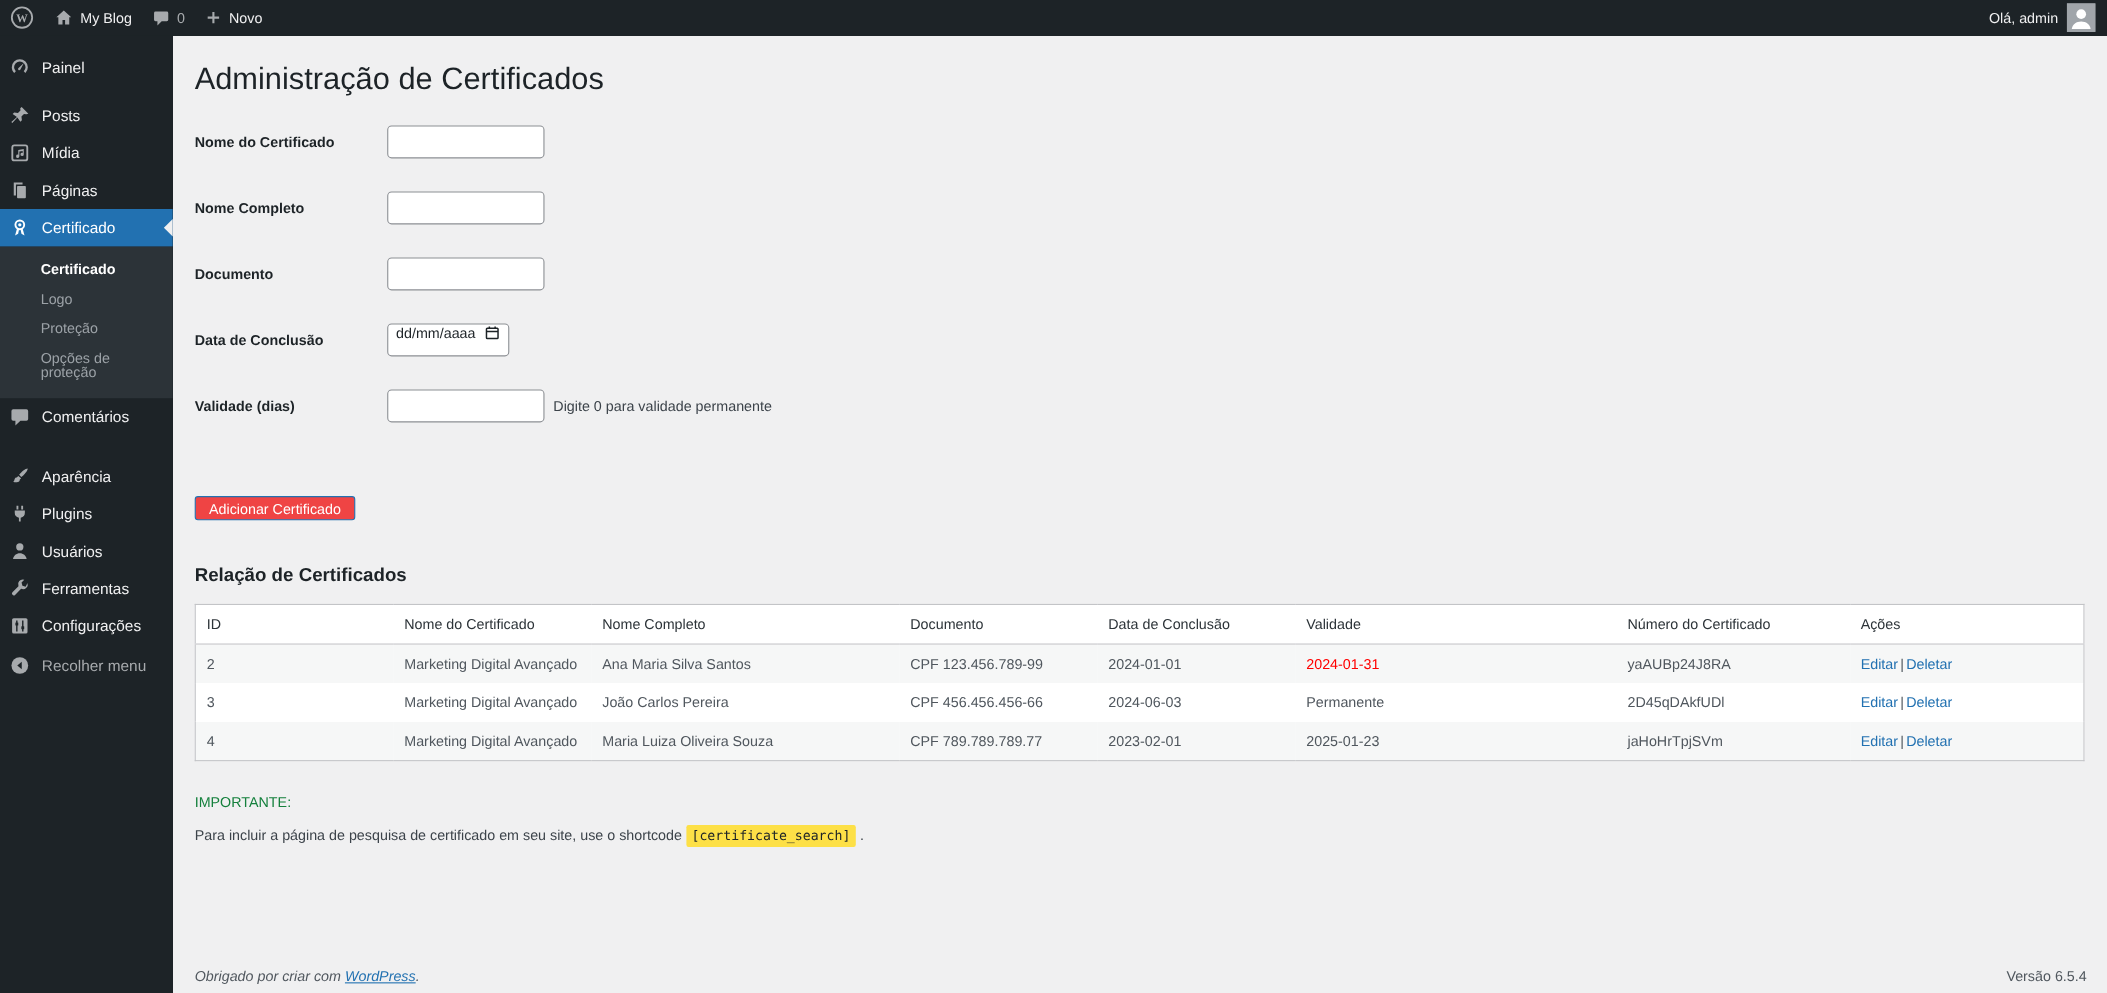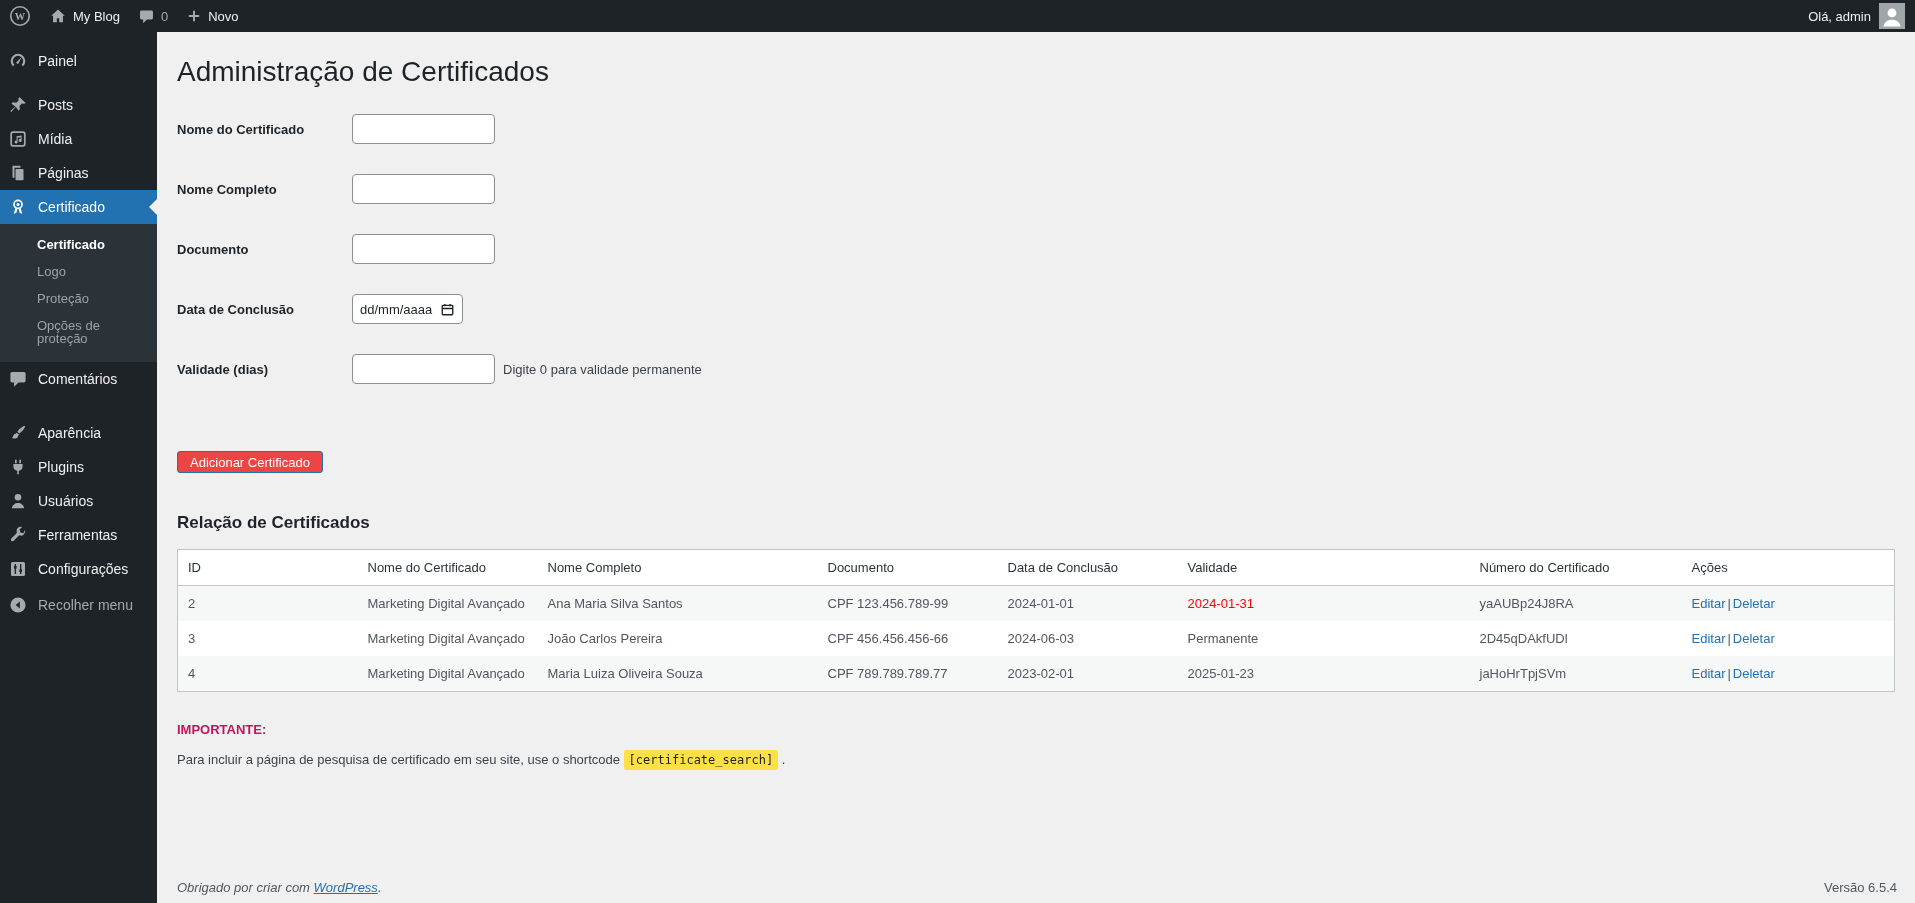--- a/index.html
+++ b/index.html
@@ -51,21 +51,21 @@
   h1{font-size:28px;font-weight:400;color:#1d2327;margin:12px 0 0;line-height:1.3;}
   #cert-form{margin-top:24px;}
   .form-row{display:flex;align-items:center;height:30px;margin-bottom:30px;}
   .form-label{width:175px;font-weight:bold;color:#1d2327;flex:0 0 175px;}
   .text-input{
     width:143px;height:30px;box-sizing:border-box;border:1px solid #8c8f94;border-radius:4px;
     background:#fff;padding:0 8px;font:inherit;color:#2c3338;
   }
   .date-input{
     width:111px;height:30px;box-sizing:border-box;border:1px solid #8c8f94;border-radius:4px;
-    background:#fff;display:flex;align-items:center;justify-content:space-between;
+    background:#fff;display:flex;align-items:flex-start;justify-content:space-between;
     padding:0 7px;color:#1d2327;cursor:text;
   }
   .hint{margin-left:8px;color:#3c434a;}
   .submit-btn{
     margin-top:37px;height:22px;padding:0 12px;background:#ef4444;border:1px solid #2271b1;
     color:#fff;border-radius:3px;font:inherit;cursor:pointer;
   }
   h2{font-size:17px;font-weight:600;color:#1d2327;margin:40px 0 0;}
 
   table{
@@ -77,21 +77,21 @@
     border-bottom:1px solid #c3c4c7;
     margin-left:24px;
   }
   td{padding:10px;color:#50575e;overflow:hidden;white-space:nowrap;}
   tr.stripe{background:#f6f7f7;}
   td.expired-cell span.expired{color:#ff0000;font-weight:normal;}
   a{color:#2271b1;text-decoration:none;cursor:pointer;}
   .action-sep{color:#50575e;padding:0 2px;}
 
   .important{margin-top:30px;}
-  .important-heading{font-weight:bold;color:#be185d;}
+  .important-heading{font-weight:normal;color:#15803d;}
   .important-text{margin-top:15px;color:#3c434a;}
   code{
     font-family:"DejaVu Sans Mono",monospace;font-size:12px;
     background:#fde047;padding:3px 5px;border-radius:2px;color:#1d2327;
   }
 
   .footerbar{
     position:absolute;left:20px;right:18px;bottom:8px;
     display:flex;justify-content:space-between;align-items:flex-end;color:#50575e;
   }

